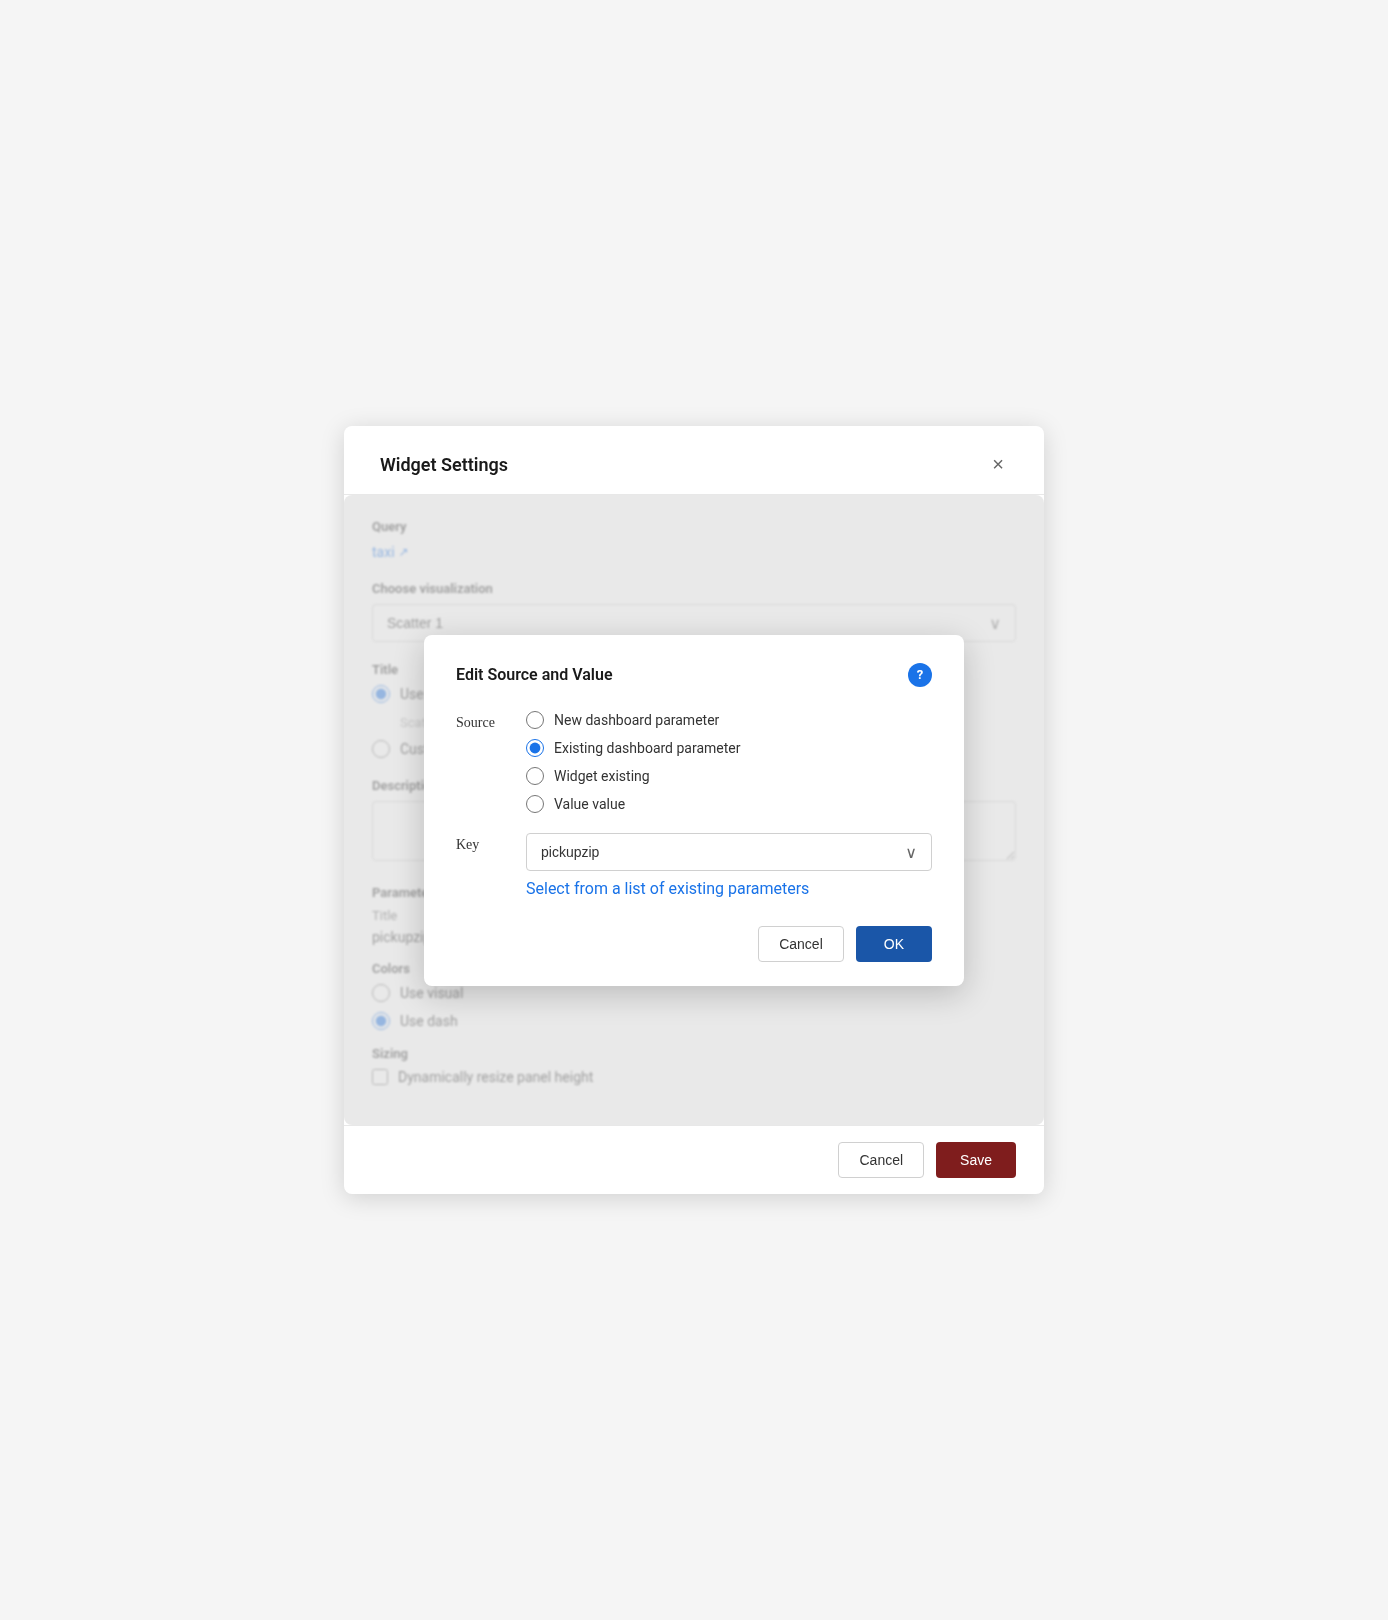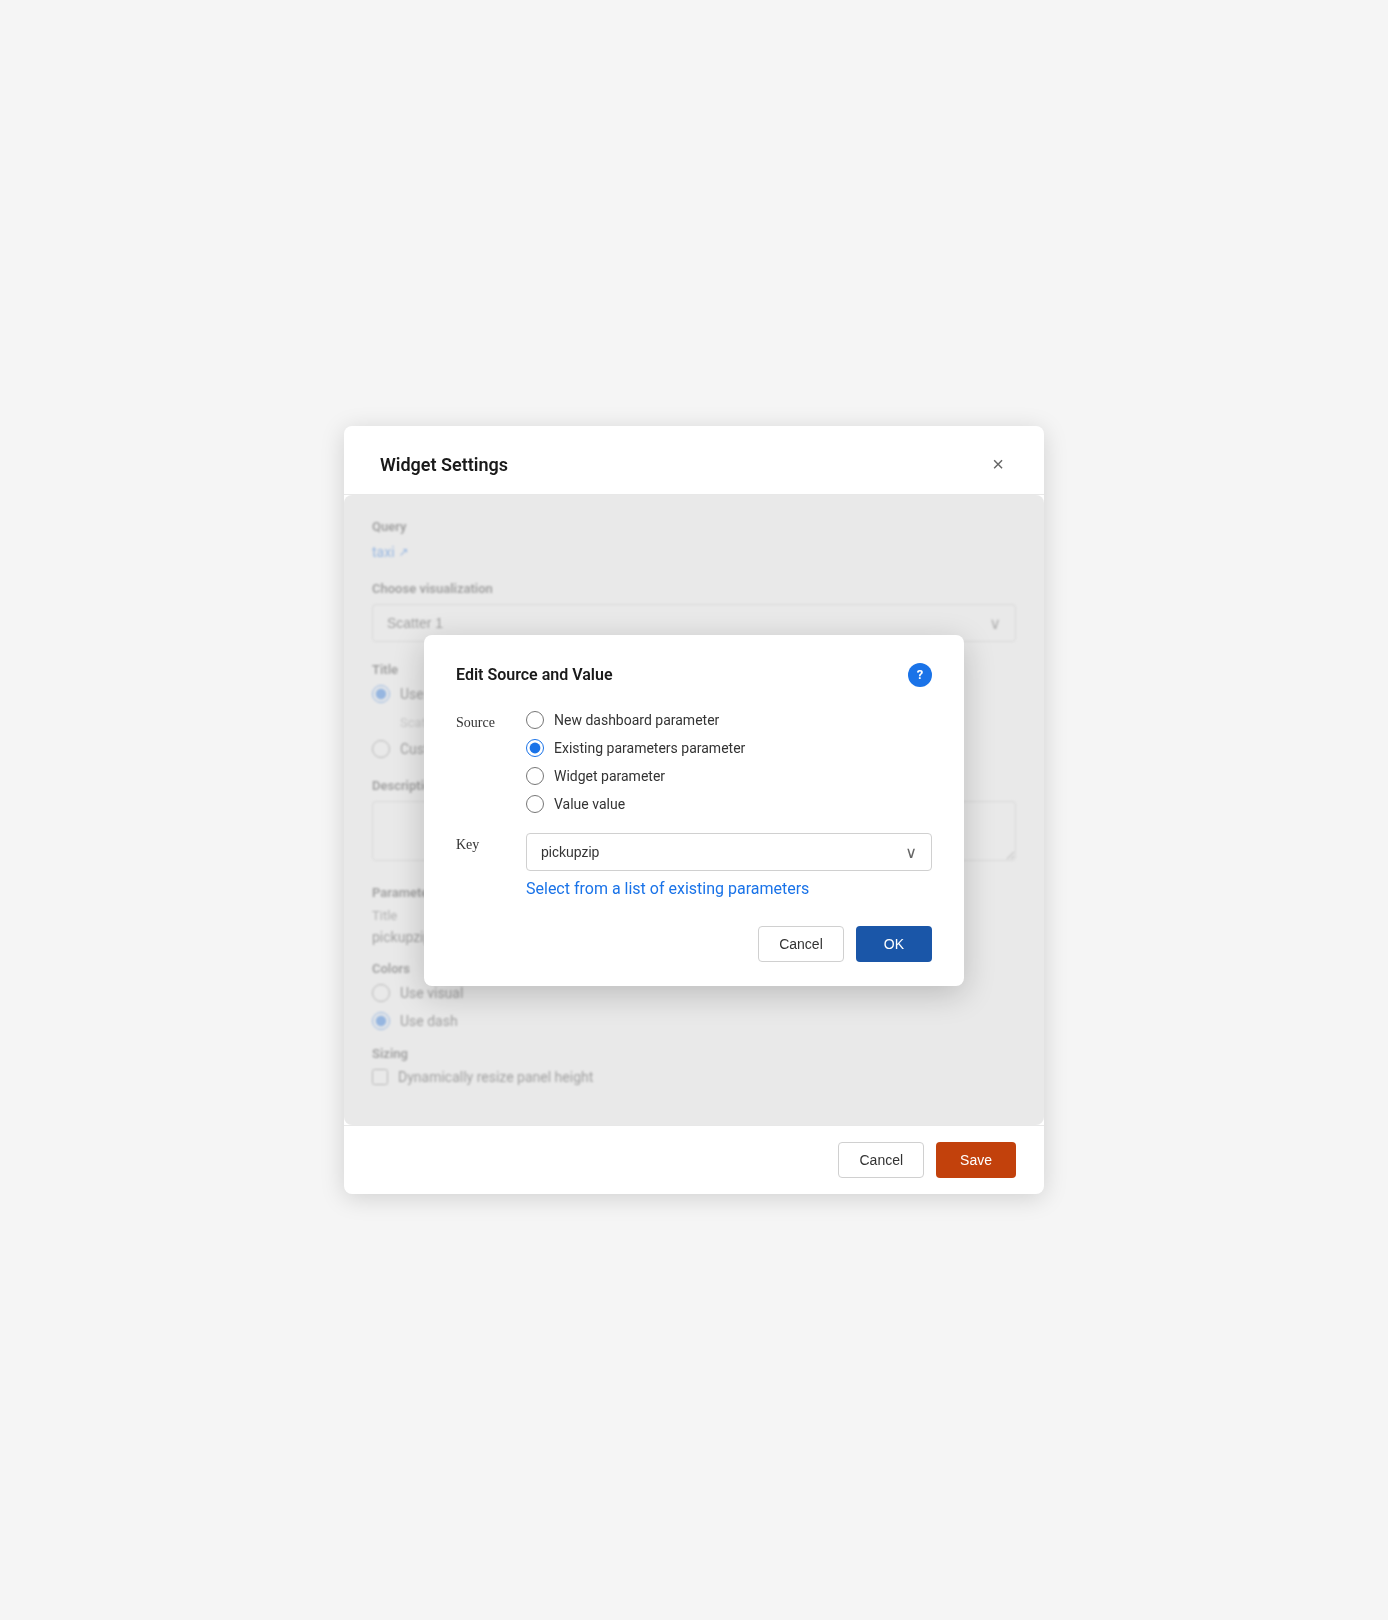--- a/index.html
+++ b/index.html
@@ -209,21 +209,21 @@
       background: #fff;
       border: 1px solid #d0d0d0;
       border-radius: 4px;
       padding: 9px 20px;
       font-size: 14px;
       cursor: pointer;
       color: #333;
     }
 
     .btn-save {
-      background: #c2410c;
+      background: #7f1d1d;
       border: none;
       border-radius: 4px;
       padding: 9px 24px;
       font-size: 14px;
       cursor: pointer;
       color: #fff;
       font-weight: 500;
     }
 
     
@@ -481,25 +481,25 @@
         <div class="form-row">
           <div class="form-label">Source</div>
           <div class="form-control">
             <div class="source-options">
               <label class="source-option">
                 <input type="radio" name="source" style="">
                 <span class="source-option-label">New dashboard parameter</span>
               </label>
               <label class="source-option">
                 <input type="radio" name="source" checked="" style="">
-                <span class="source-option-label">Existing parameters parameter</span>
+                <span class="source-option-label">Existing dashboard parameter</span>
               </label>
               <label class="source-option">
                 <input type="radio" name="source" style="">
-                <span class="source-option-label">Widget parameter</span>
+                <span class="source-option-label">Widget existing</span>
               </label>
               <label class="source-option">
                 <input type="radio" name="source" style="">
                 <span class="source-option-label">Value value</span>
               </label>
             </div>
           </div>
         </div>
 
         <div class="form-row">

